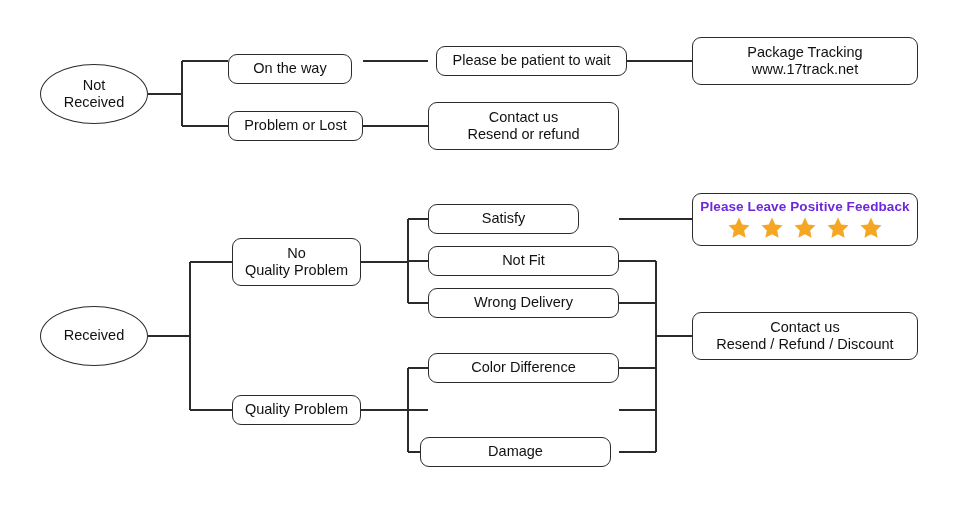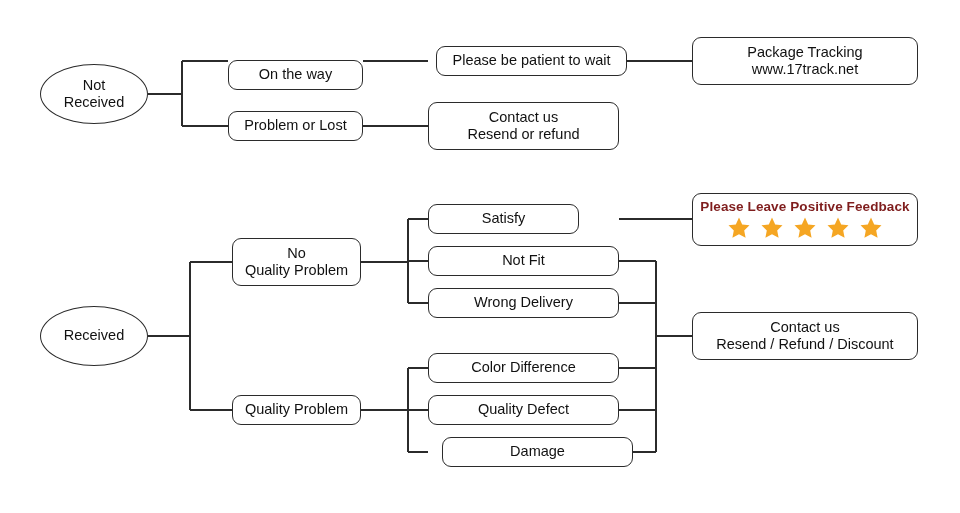--- a/index.html
+++ b/index.html
@@ -53,21 +53,21 @@
     border-radius: 9px;
     display: flex;
     flex-direction: column;
     align-items: center;
     justify-content: center;
     z-index: 2;
   }
   .feedback-title {
     font-size: 13.5px;
     font-weight: 700;
-    color: #7f1d1d;
+    color: #6d28d9;
     letter-spacing: 0.1px;
     margin-bottom: 2px;
   }
   .stars {
     display: flex;
     gap: 9px;
     align-items: center;
   }
   .star {
     width: 24px;
@@ -125,21 +125,21 @@
       <path d="M619,410 L656,410"></path>
       <path d="M619,452 L656,452"></path>
       <path d="M656,261 L656,452"></path>
       <path d="M656,336 L692,336"></path>
     </g>
   </svg>
 
   <div class="node ellipse" style="left:40px; top:64px; width:108px; height:60px;">Not
 Received</div>
 
-  <div class="node rbox" style="left:228px; top:60px; width:135px; height:30px;">On the way</div>
+  <div class="node rbox" style="left:228px; top:54px; width:124px; height:30px;">On the way</div>
 
   <div class="node rbox" style="left:228px; top:111px; width:135px; height:30px;">Problem or Lost</div>
 
   <div class="node rbox" style="left:436px; top:46px; width:191px; height:30px;">Please be patient to wait</div>
 
   <div class="node rbox" style="left:428px; top:102px; width:191px; height:48px;">Contact us
 Resend or refund</div>
 
   <div class="node rbox" style="left:692px; top:37px; width:226px; height:48px;">Package Tracking
 www.17track.net</div>
@@ -152,23 +152,22 @@
   <div class="node rbox" style="left:232px; top:395px; width:129px; height:30px;">Quality Problem</div>
 
   <div class="node rbox" style="left:428px; top:204px; width:151px; height:30px;">Satisfy</div>
 
   <div class="node rbox" style="left:428px; top:246px; width:191px; height:30px;">Not Fit</div>
 
   <div class="node rbox" style="left:428px; top:288px; width:191px; height:30px;">Wrong Delivery</div>
 
   <div class="node rbox" style="left:428px; top:353px; width:191px; height:30px;">Color Difference</div>
 
-  <div class="node rbox" style="left:428px; top:395px; width:191px; height:30px;">Quality Defect</div>
 
-  <div class="node rbox" style="left:442px; top:437px; width:191px; height:30px;">Damage</div>
+  <div class="node rbox" style="left:420px; top:437px; width:191px; height:30px;">Damage</div>
 
   <div class="feedback-card" style="left:692px; top:193px; width:226px; height:53px;">
     <div class="feedback-title">Please Leave Positive Feedback</div>
     <div class="stars" id="stars-row">
         <svg class="star" viewBox="0 0 24 24">
           <path d="M12 1.6 L15.2 8.4 L22.5 9.3 L17.2 14.4 L18.6 21.8 L12 18.2 L5.4 21.8 L6.8 14.4 L1.5 9.3 L8.8 8.4 Z" fill="#F5A623"></path>
         </svg>
         <svg class="star" viewBox="0 0 24 24">
           <path d="M12 1.6 L15.2 8.4 L22.5 9.3 L17.2 14.4 L18.6 21.8 L12 18.2 L5.4 21.8 L6.8 14.4 L1.5 9.3 L8.8 8.4 Z" fill="#F5A623"></path>
         </svg>

